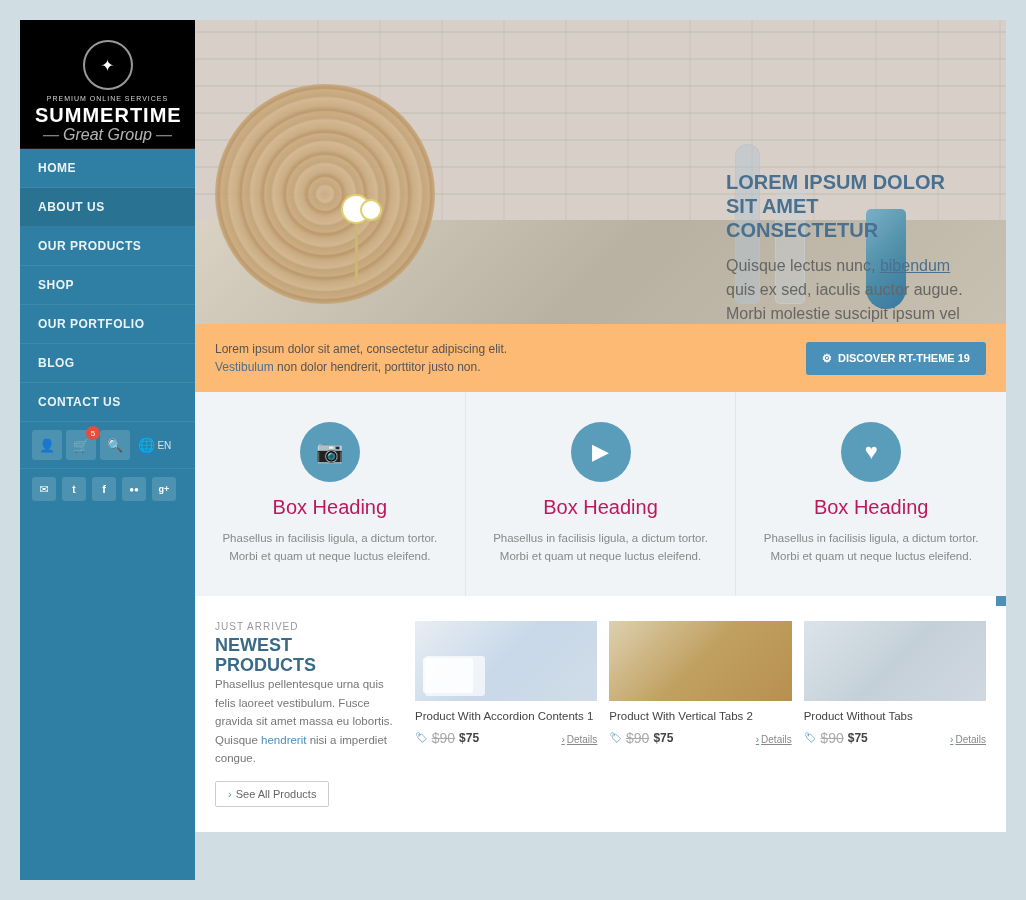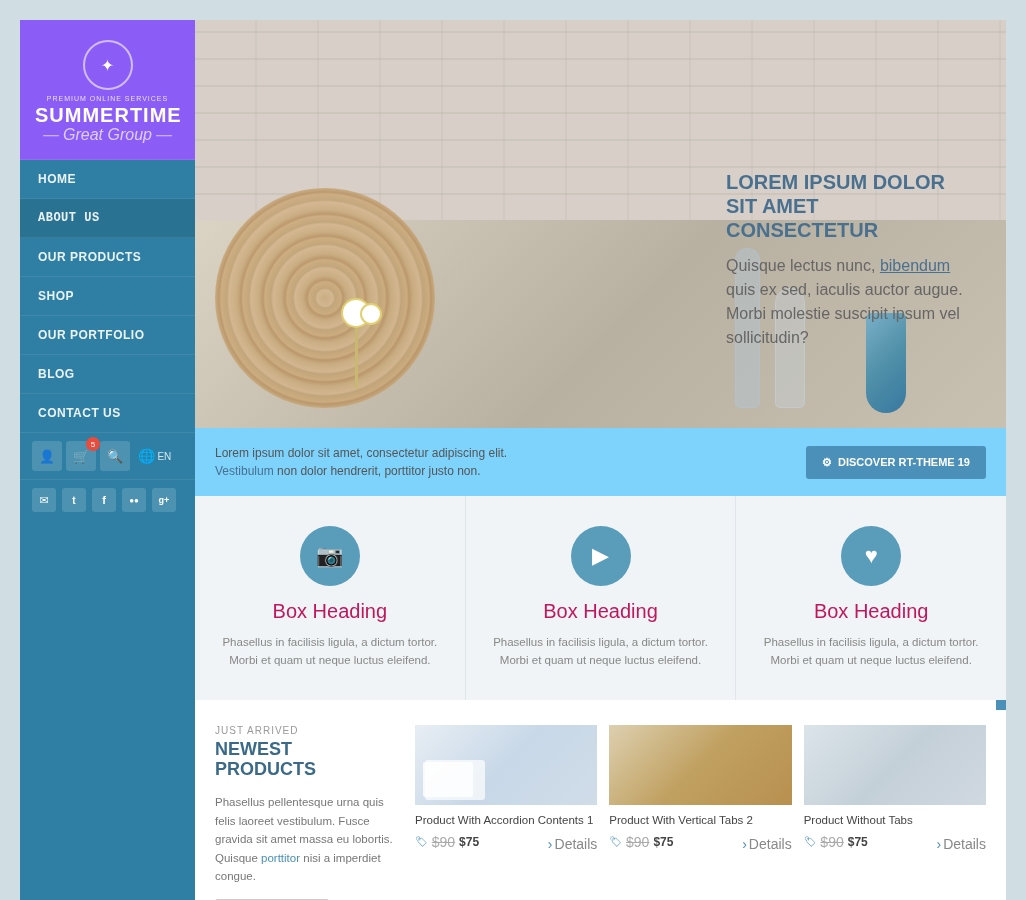--- a/index.html
+++ b/index.html
@@ -19,22 +19,22 @@
 
     
     .sidebar {
       width: 175px;
       min-width: 175px;
       background: #2e7fa3;
       flex-shrink: 0;
     }
 
     .logo-area {
-      background: #8b5cf6;
-      padding: 20px 15px 15px;
+      background: #000000;
+      padding: 20px 15px 4px;
       text-align: center;
       border-bottom: 1px solid rgba(255,255,255,0.1);
     }
 
     .logo-circle {
       width: 50px;
       height: 50px;
       border: 2px solid rgba(255,255,255,0.6);
       border-radius: 50%;
       margin: 0 auto 5px;
@@ -95,21 +95,20 @@
       font-size: 12px;
       font-weight: bold;
       letter-spacing: 0.5px;
       text-transform: uppercase;
       border-bottom: 1px solid rgba(255,255,255,0.08);
       transition: background 0.2s;
     }
 
     nav ul li a:hover, nav ul li.active a {
       background: rgba(255,255,255,0.1);
-      font-family: Liberation Mono, monospace;
     }
 
     nav ul li.active a {
       background: rgba(0,0,0,0.1);
     }
 
     .sidebar-icons {
       display: flex;
       align-items: center;
       padding: 8px 12px;
@@ -186,21 +185,21 @@
       flex: 1;
       display: flex;
       flex-direction: column;
       gap: 0;
     }
 
     
     .hero-section {
       background: #c8c0b0;
       position: relative;
-      height: 408px;
+      height: 304px;
       overflow: hidden;
       padding-left: 21px;
     }
 
     .hero-image-bg {
       position: absolute;
       top: 0; left: 0; right: 0; bottom: 0;
       background: linear-gradient(135deg, #e8e0d0 0%, #d0c8b8 30%, #b8b0a0 60%, #c8c0b0 100%);
     }
 
@@ -301,21 +300,21 @@
       color: #666;
       line-height: 1.5;
     }
 
     .hero-subtitle a {
       color: #4a7090;
       text-decoration: underline;
     }
 
     .hero-bottom {
-      background: #7dd3fc;
+      background: #fdba74;
       padding: 16px 20px;
       display: flex;
       align-items: center;
       justify-content: space-between;
     }
 
     .hero-bottom-text {
       font-size: 12px;
       color: #555;
       line-height: 1.5;
@@ -403,21 +402,20 @@
       text-transform: uppercase;
       letter-spacing: 1px;
       margin-bottom: 4px;
     }
 
     .newest-products-title {
       font-size: 18px;
       font-weight: bold;
       color: #3a6a88;
       text-transform: uppercase;
-      margin-bottom: 14px;
       line-height: 1.1;
     }
 
     .products-desc {
       font-size: 11.5px;
       color: #777;
       line-height: 1.6;
       margin-bottom: 14px;
     }
 
@@ -509,27 +507,28 @@
       text-decoration: line-through;
     }
 
     .new-price {
       font-size: 12px;
       color: #444;
       font-weight: bold;
     }
 
     .details-link {
-      font-size: 14px;
+      font-size: 10px;
       color: #888;
       cursor: pointer;
       margin-left: auto;
       display: inline-flex;
       align-items: center;
       gap: 2px;
+      text-decoration: underline;
     }
 
     .details-link::before {
       content: '›';
       color: #4a90b8;
     }
 
     .product-bottom-row {
       display: flex;
       align-items: center;
@@ -666,21 +665,21 @@
     </div>
 
     <div class="products-section-wrapper">
       <div class="blue-dot"></div>
       <div class="products-section">
         <div class="products-left">
           <div class="just-arrived">JUST ARRIVED</div>
           <div class="newest-products-title">NEWEST PRODUCTS</div>
           <div class="products-desc">
             <span>Phasellus pellentesque urna quis felis laoreet vestibulum. Fusce gravida sit amet massa eu lobortis. Quisque</span>
-            <a href="#">porttitor</a>
+            <a href="#">hendrerit</a>
             <span>nisi a imperdiet congue.</span>
           </div>
           <div class="see-all-btn">
             <span>See All Products</span>
           </div>
         </div>
         <div class="products-grid">
 
           <div class="product-card">
             <div class="product-img product-img-1">

